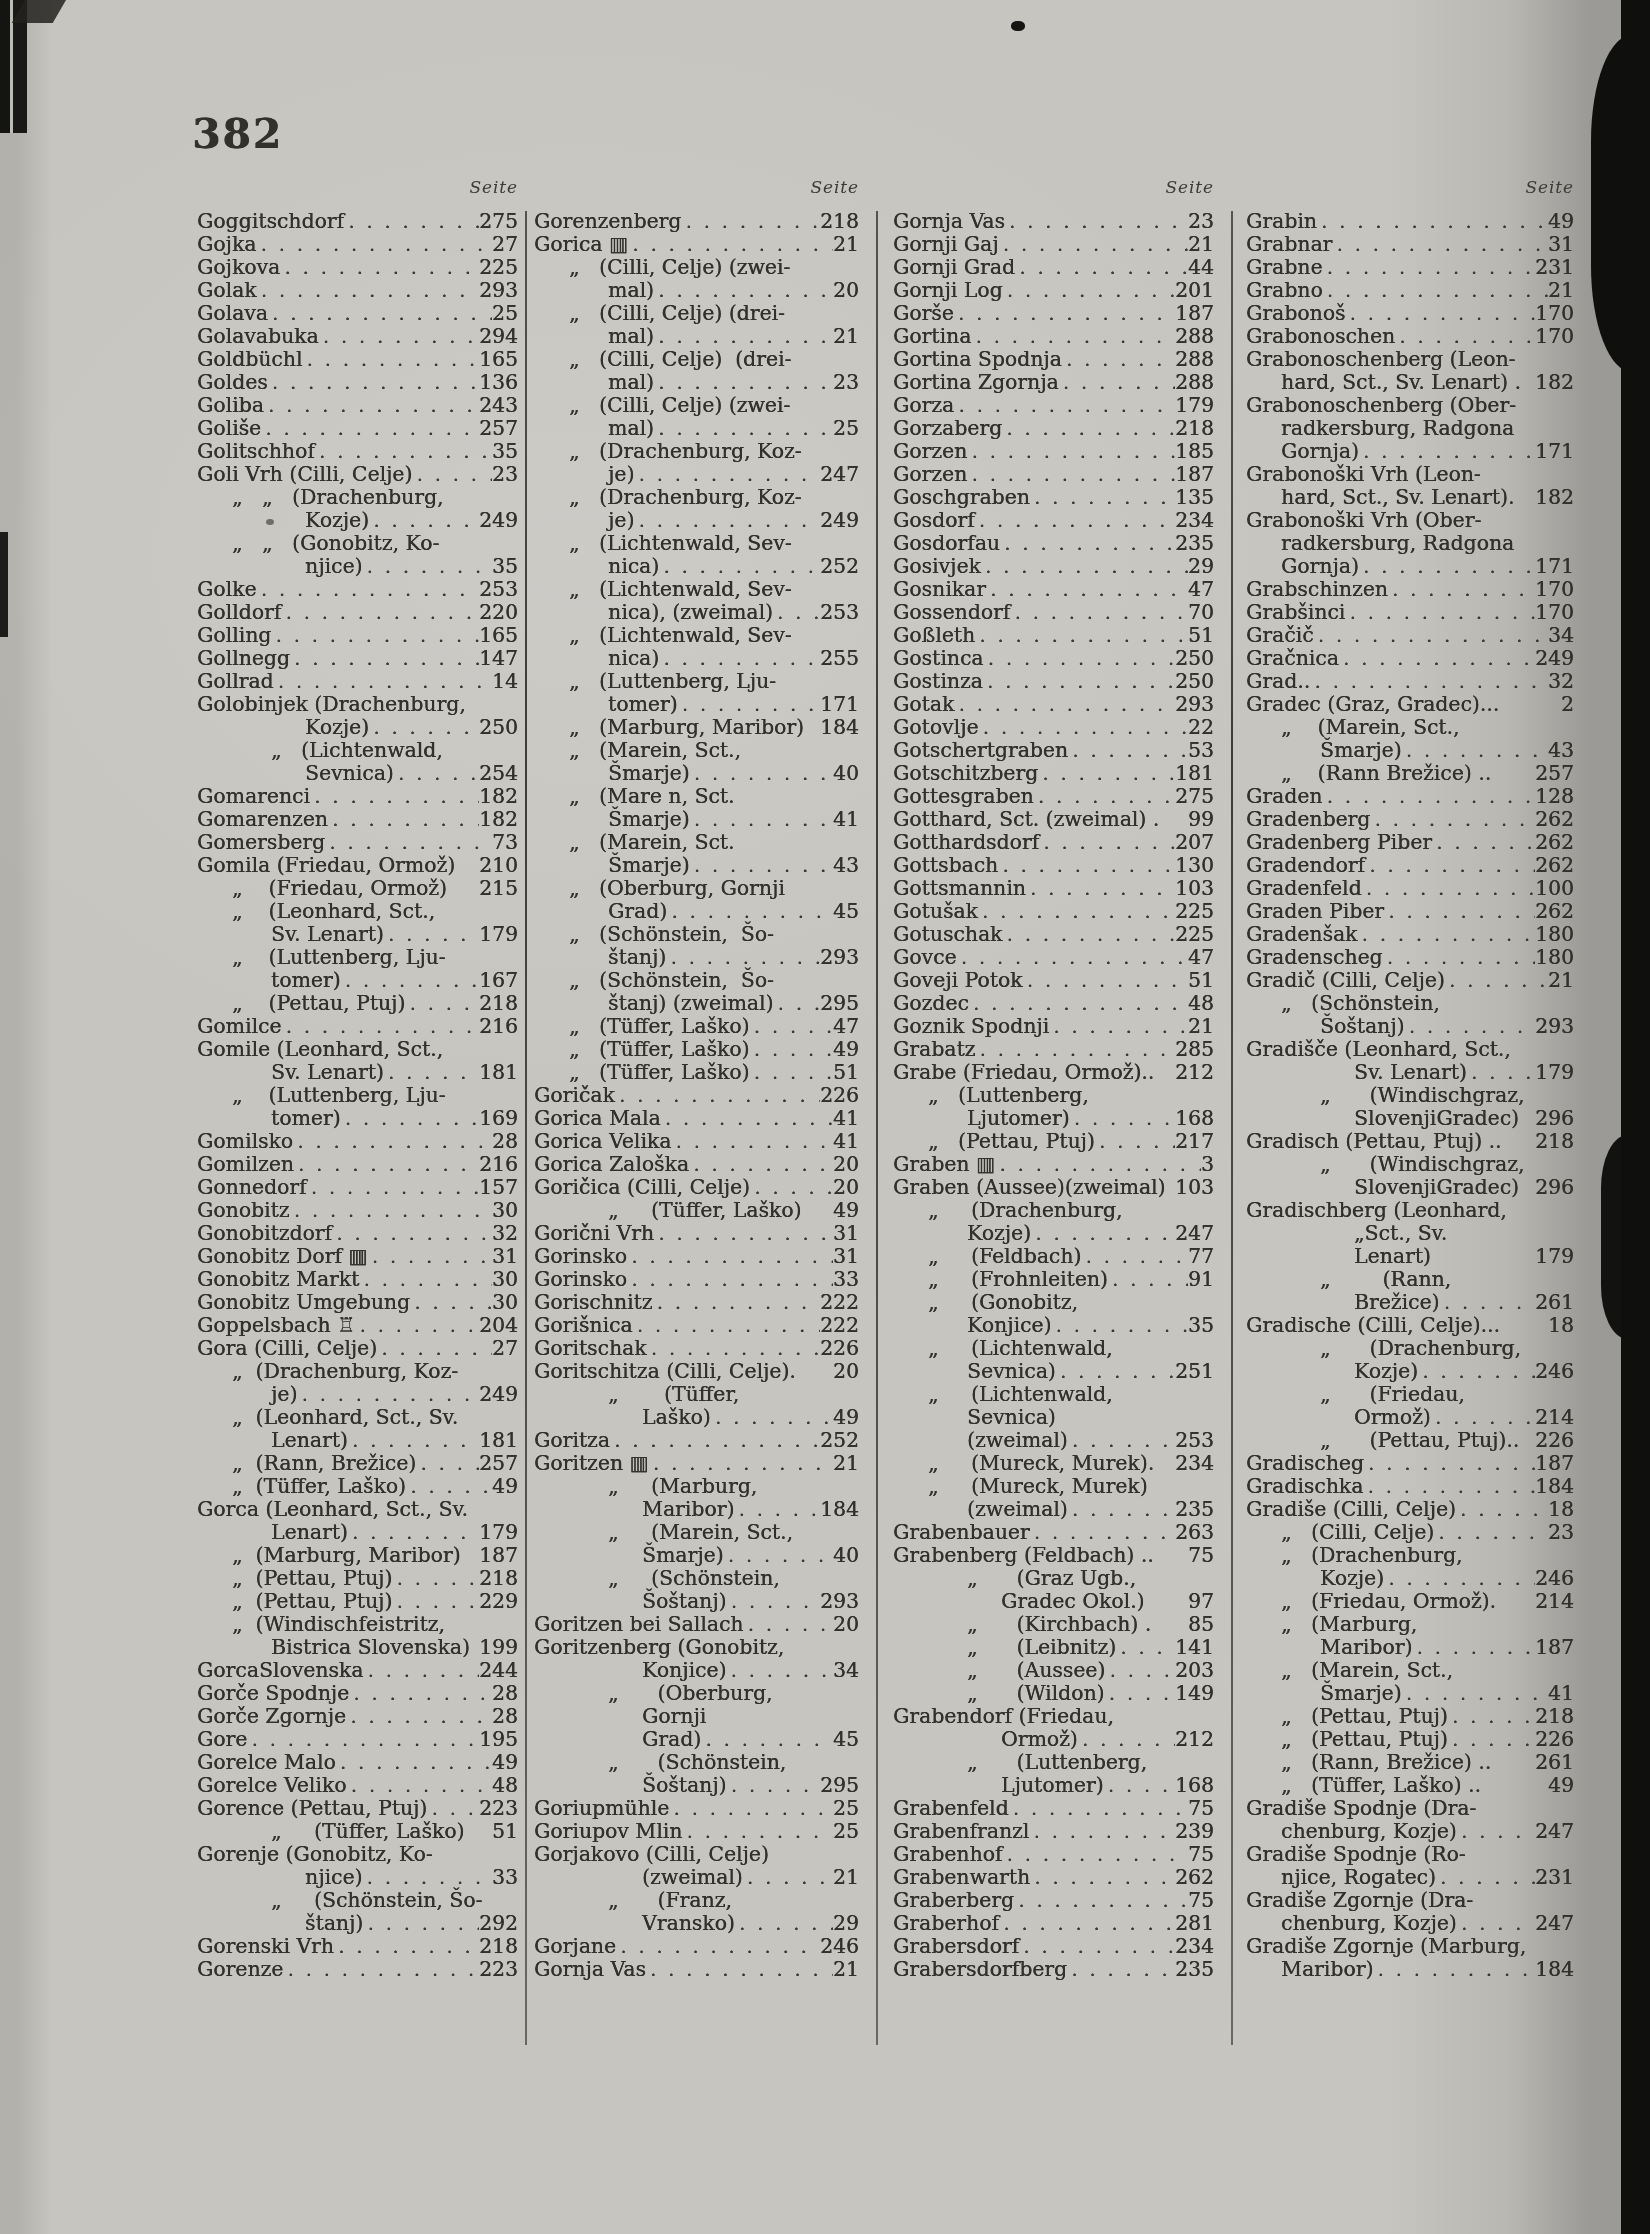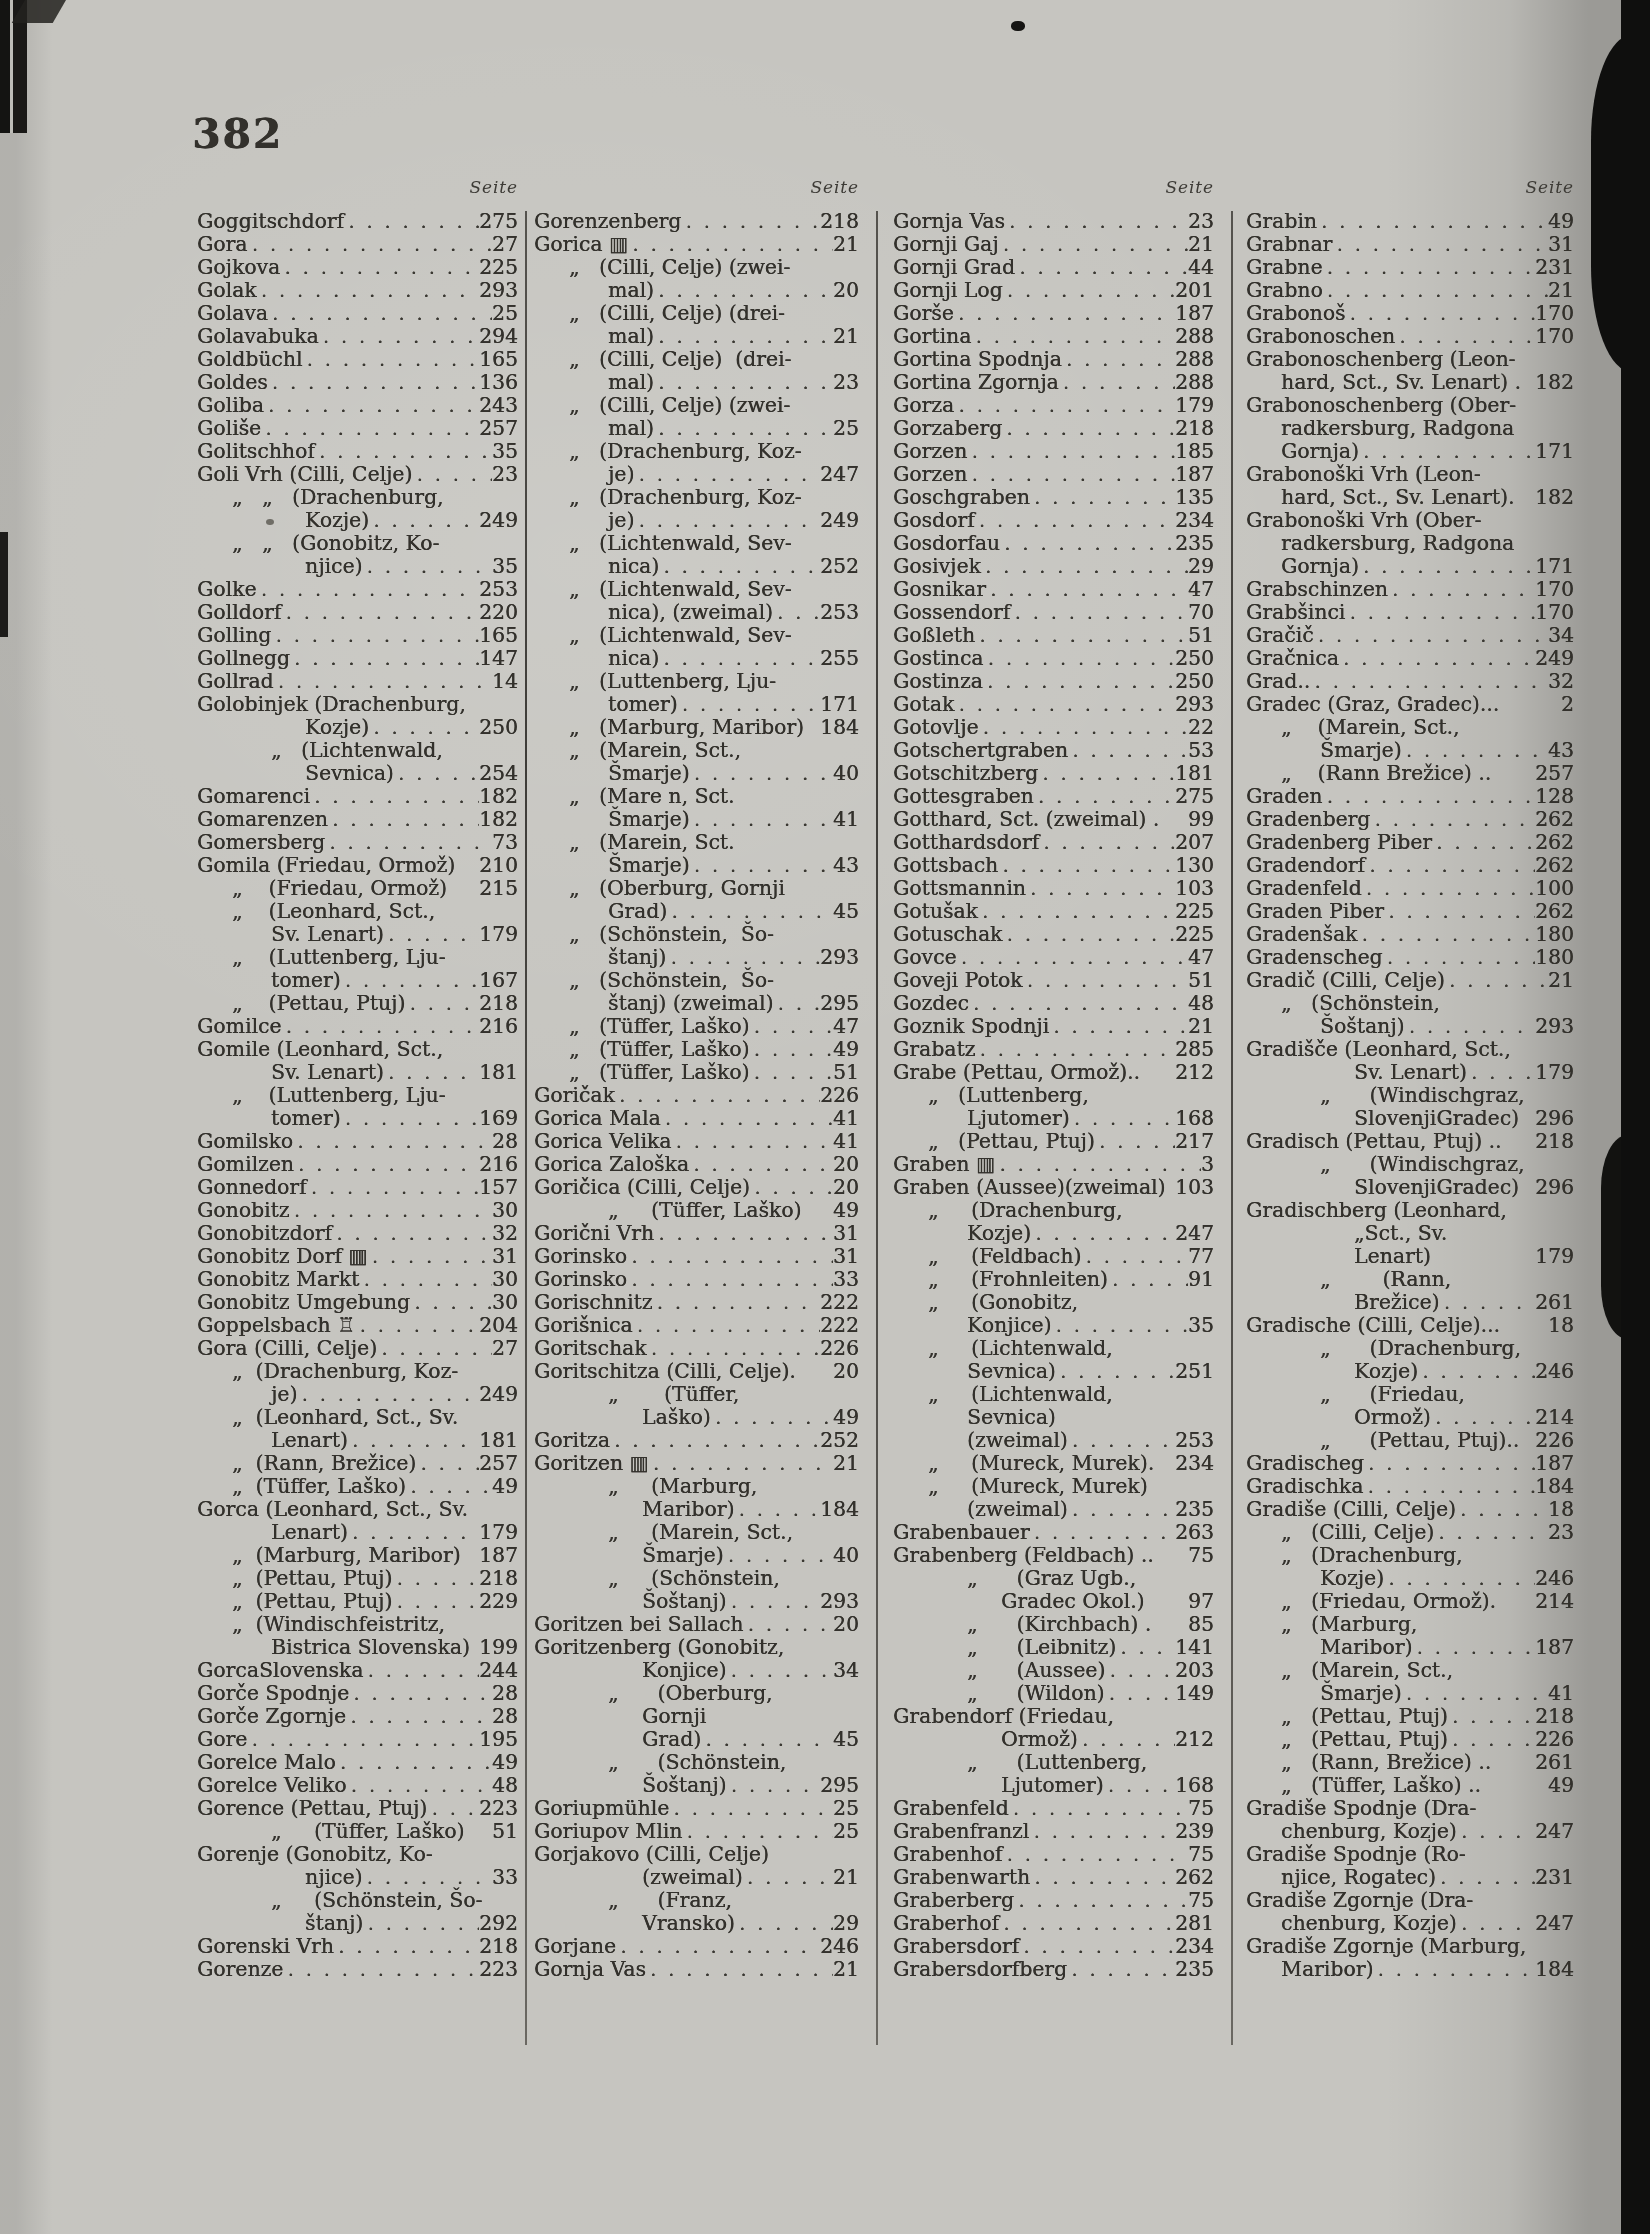--- a/index.html
+++ b/index.html
@@ -87,21 +87,21 @@
 
   <div class="col col-1">
     <div class="seite">Seite</div>
     <div class="lines">
         <div class="ln i0">
           <span class="txt">Goggitschdorf</span>
           <span class="dots"></span>
           <span class="pg">275</span>
         </div>
         <div class="ln i0">
-          <span class="txt">Gora</span>
+          <span class="txt">Gojka</span>
           <span class="dots"></span>
           <span class="pg">27</span>
         </div>
         <div class="ln i0">
           <span class="txt">Gojkova</span>
           <span class="dots"></span>
           <span class="pg">225</span>
         </div>
         <div class="ln i0">
           <span class="txt">Golak</span>
@@ -1053,21 +1053,21 @@
           <span class="txt">Goznik Spodnji</span>
           <span class="dots"></span>
           <span class="pg">21</span>
         </div>
         <div class="ln i0">
           <span class="txt">Grabatz</span>
           <span class="dots"></span>
           <span class="pg">285</span>
         </div>
         <div class="ln i0">
-          <span class="txt">Grabe (Pettau, Ormož)..</span>
+          <span class="txt">Grabe (Friedau, Ormož)..</span>
           <span class="dots off"></span>
           <span class="pg">212</span>
         </div>
         <div class="ln i1">
           <span class="txt">„   (Luttenberg,</span>
           <span class="dots off"></span>
           <span class="pg"></span>
         </div>
         <div class="ln i2">
           <span class="txt">Ljutomer)</span>

